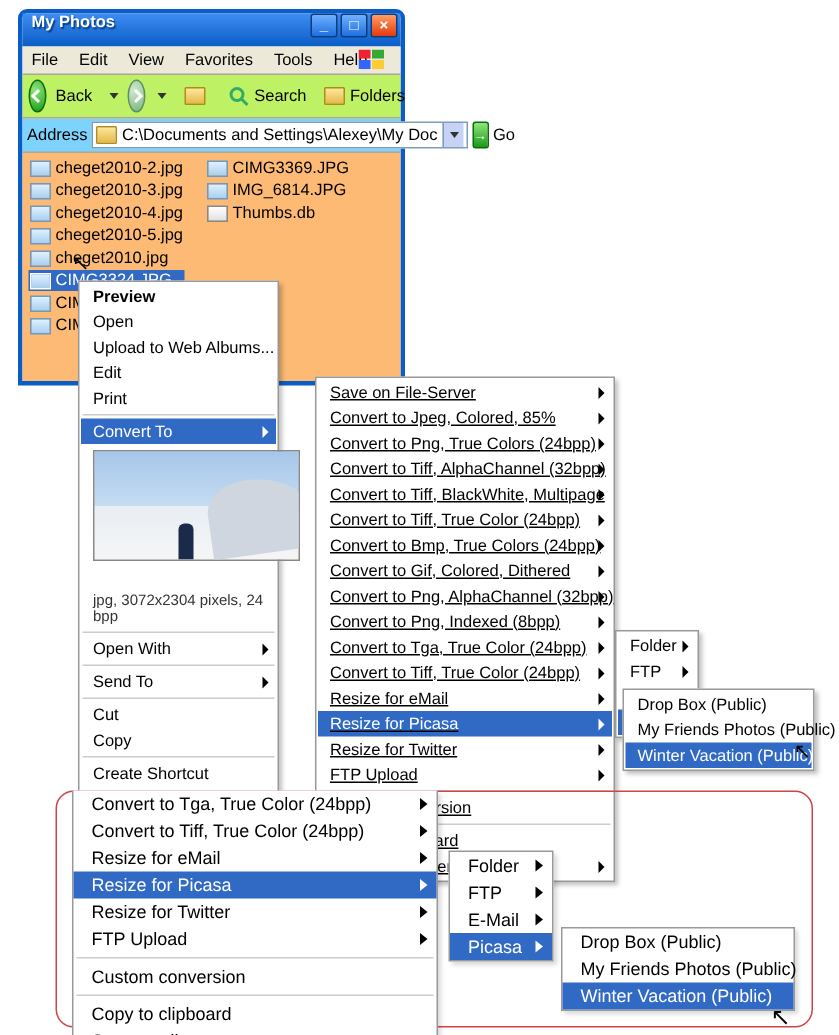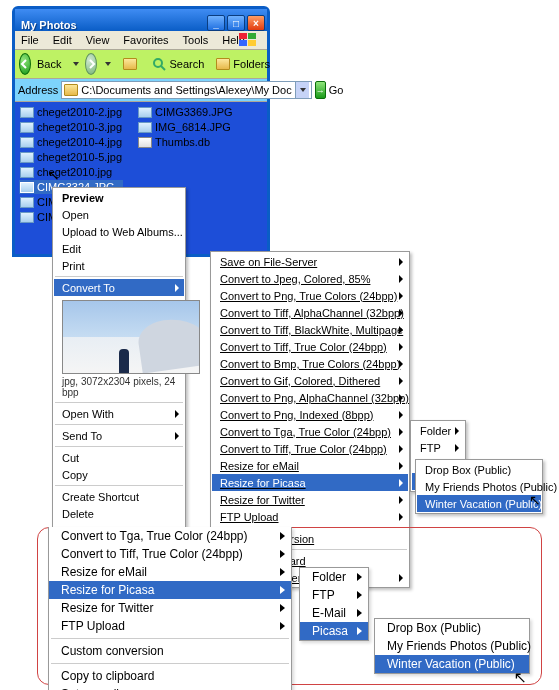--- a/index.html
+++ b/index.html
@@ -1,20 +1,20 @@
 <!DOCTYPE html>
 <html><head>
 <meta charset="utf-8">
 <style>
   * { box-sizing: border-box; }
   body { margin:0; font-family: Tahoma, sans-serif; font-size:11px; background:#fff; width:559px; height:690px; position:relative; }
 
   
   .win { position:absolute; left:12px; top:6px; width:258px; border:3px solid #0a5dc6; border-radius:6px 6px 0 0; background:#fff;}
-  .titlebar { height:22px; background:linear-gradient(#3f8cf3,#0a5dc6); display:flex; align-items:flex-end; padding:0 2px 0 6px; color:#fff; font-weight:bold;gap:19px; }
+  .titlebar { height:22px; background:linear-gradient(#3f8cf3,#0a5dc6); display:flex; align-items:flex-start; padding:0 2px 0 6px; color:#fff; font-weight:bold;gap:19px; }
   .title-text { flex:1; text-shadow:1px 1px 1px #063a80;}
   .title-btns { display:flex; gap:2px;}
   .tbtn { width:18px; height:16px; border:1px solid #0b3d80; border-radius:2px; display:flex; align-items:center; justify-content:center; font-size:10px; font-weight:bold; color:#fff;}
   .tbtn.min,.tbtn.max { background:linear-gradient(#6fb1ff,#1f6fe0); }
   .tbtn.cls { background:linear-gradient(#ff9d63,#e23b0f); }
   .menubar { background:#ece9d8; border-bottom:1px solid #aca899; display:flex; padding:2px 4px; gap:10px;}
   .menubar span { padding:1px 2px;}
   .winflag { position:absolute; right:4px; top:0; width:30px; height:18px; display:flex; align-items:center; justify-content:center; }
   .winflag svg { width:18px; height:14px; }
   .toolbar { background:#bef264; border-bottom:1px solid #aca899; display:flex; align-items:center; padding:3px 4px; gap:6px; position:relative;}
@@ -24,21 +24,21 @@
   .backlbl { padding-right:4px;}
   .drop { width:0;height:0;border-left:3px solid transparent;border-right:3px solid transparent;border-top:4px solid #333; margin-left:2px;}
   .tbsep { width:1px; height:18px; background:#aca899; }
   .ticon { width:18px;height:18px; display:flex;align-items:center;justify-content:center;}
   .tlbl { display:flex; align-items:center; gap:3px; padding:0 3px;}
   .addrbar { background:#7dd3fc; border-bottom:1px solid #aca899; display:flex; align-items:center; gap:3px; padding:2px 3px;}
   .addrinput { flex:1; display:flex; align-items:center; background:#fff; border:1px solid #7f9db9; height:18px; padding:0 2px; gap:3px;}
   .folder-ic { width:14px;height:12px; background:linear-gradient(#fce79b,#e6b94a); border:1px solid #b38b1c; border-radius:1px; position:relative;}
   .addr-drop{width:14px;height:16px;background:#c6d3f7;border-left:1px solid #7f9db9;display:flex;align-items:center;justify-content:center;}
   .gobtn { width:18px;height:18px; background:linear-gradient(#8fe57a,#1a9a1a); border:1px solid #0a6d0a; border-radius:2px; color:#fff; display:flex;align-items:center;justify-content:center; font-size:9px;}
-  .filearea { background:#1d4ed8; padding:3px 4px 30px; min-height:128px; position:relative;}
+  .filearea { background:#fdba74; padding:3px 4px 30px; min-height:128px; position:relative;}
   .fcols { display:flex; gap:14px;}
   .fcol { display:flex; flex-direction:column; gap:1px;}
   .frow { display:flex; align-items:center; gap:3px; padding:0 1px; height:14px;}
   .fic { width:14px;height:11px; background:linear-gradient(#dff1ff,#a9cfee); border:1px solid #6a9ac5; position:relative;}
   .fic.db { background:linear-gradient(#fff,#e0e0e0); border-color:#888;}
   .frow.sel { background:#316ac5; color:#fff;}
   .frow.sel .fic { border-color:#fff;}
   .cursor1 { position:absolute; left:48px; top:167px; font-size:14px; color:#000; pointer-events:none; z-index:5;}
 
   
@@ -46,21 +46,21 @@
   .mitem { display:flex; align-items:center; height:17px; padding:0 18px 0 8px; position:relative; white-space:nowrap;}
   .mitem.bold { font-weight:bold;}
   .mitem.hl { background:#316ac5; color:#fff;}
   .mitem .arr { position:absolute; right:5px; width:0;height:0; border-top:4px solid transparent;border-bottom:4px solid transparent;border-left:4px solid #000;}
   .mitem.hl .arr { border-left-color:#fff;}
   .msep { height:1px; background:#ccc; margin:2px 1px;}
   .preview { padding:4px 8px 2px; }
   .preview .pimg { width:138px; height:74px; background:linear-gradient(#a6c6ea 0%,#c5dcf2 50%,#e8eef4 50%,#f5f5f5 100%); border:1px solid #888; position:relative; overflow:hidden;}
   .pimg .person { position:absolute; left:56px; bottom:0; width:10px; height:24px; background:#1a2a4a; border-radius:4px 4px 0 0;}
   .pimg .mtn { position:absolute; right:-10px; top:18px; width:70px; height:50px; background:#cfd6e0; transform:rotate(-8deg); border-radius:40% 60% 0 0;}
-  .pinfo { font-size:10px; color:#333; padding-top:2px;}
+  .pinfo { font-size:10px; color:#333; padding-top:2px;margin-top:19px;}
 
   
   .detail { position:absolute; left:37px; top:527px; width:505px; height:158px; border:1px solid #d04343; border-radius:12px;}
   .dmenu { position:absolute; background:#fff; border:1px solid #999; box-shadow:2px 2px 3px rgba(0,0,0,0.15);}
   .ditem { display:flex; align-items:center; height:18px; padding:0 22px 0 12px; font-size:12px; position:relative; white-space:nowrap;}
   .ditem.hl { background:#316ac5; color:#fff;}
   .ditem .arr { position:absolute; right:6px; width:0;height:0;border-top:4px solid transparent;border-bottom:4px solid transparent;border-left:5px solid #000;}
   .ditem.hl .arr { border-left-color:#fff;}
   .dsep { height:1px; background:#ccc; margin:3px 2px;}
   .cursor2 { position:absolute; right:14px; top:140px; font-size:16px; color:#000;}

